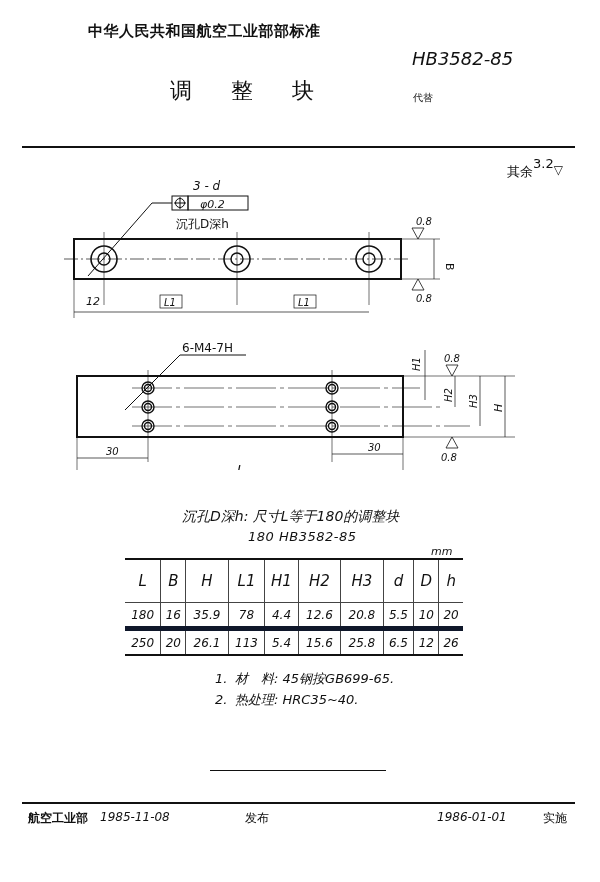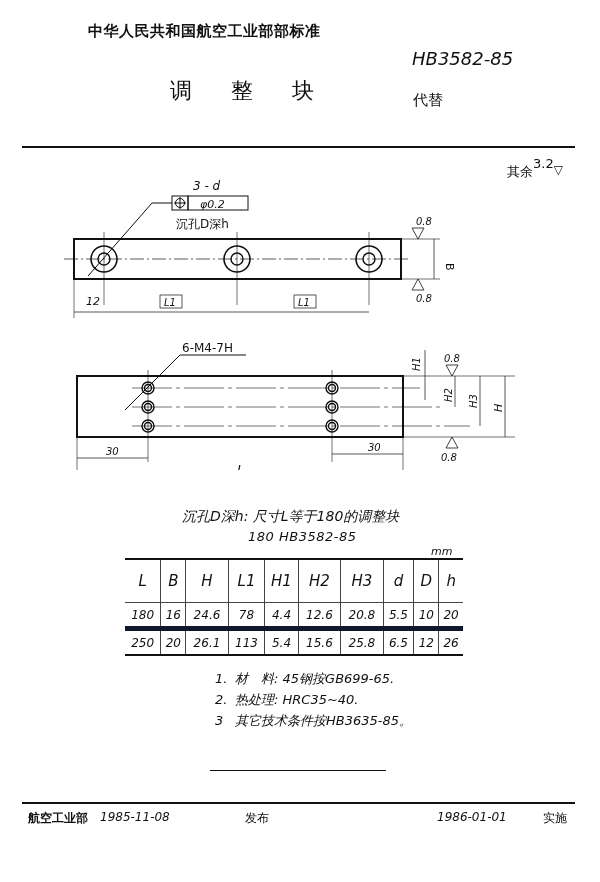--- a/index.html
+++ b/index.html
@@ -2,21 +2,21 @@
 <html><head>
 <meta charset="utf-8">
 <style>
   html, body { margin: 0; padding: 0; background: #ffffff; }
   body { width: 600px; height: 882px; position: relative; overflow: hidden;
          font-family: "DejaVu Sans", sans-serif; color: #111; }
   .abs { position: absolute; }
   .org { left: 88px; top: 22px; font-size: 15px; font-weight: bold; letter-spacing: 0.5px; text-align: right; }
   .stdno { left: 412px; top: 48px; font-size: 18px; font-style: italic; font-family: "DejaVu Sans", sans-serif; }
   .title { left: 170px; top: 76px; font-size: 22px; letter-spacing: 16px; }
-  .replace { left: 413px; top: 91px; font-size: 15px; }
+  .replace { left: 413px; top: 91px; font-size: 10px; }
   .hr-top { left: 22px; top: 146px; width: 553px; height: 2px; background: #111; }
   .roughness-rest { left: 507px; top: 163px; font-size: 13px; }
   .roughness-rest .val { font-size: 13px; position: relative; top: -8px; }
   svg.drawing { position: absolute; left: 0; top: 150px; }
   .caption { left: 182px; top: 508px; font-size: 14px; font-style: italic; }
   .caption2 { left: 248px; top: 529px; font-size: 13px; font-style: italic; letter-spacing: 0.5px; }
   .unit { left: 431px; top: 545px; font-size: 11px; font-style: italic; }
   table.spec { position: absolute; left: 125px; top: 558px; width: 338px;
                border-collapse: collapse; font-style: italic; }
   table.spec th, table.spec td { border-left: 1px solid #444; text-align: center;
@@ -167,21 +167,21 @@
     <th>H1</th>
     <th>H2</th>
     <th>H3</th>
     <th>d</th>
     <th>D</th>
     <th>h</th>
   </tr>
   <tr class="r1">
     <td>180</td>
     <td>16</td>
-    <td>24.6</td>
+    <td>35.9</td>
     <td>78</td>
     <td>4.4</td>
     <td>12.6</td>
     <td>20.8</td>
     <td>5.5</td>
     <td>10</td>
     <td>20</td>
   </tr>
   <tr>
     <td>250</td>
@@ -194,21 +194,20 @@
     <td>6.5</td>
     <td>12</td>
     <td>26</td>
   </tr>
 </tbody>
   </table>
 
 <div class="abs notes">
   <div><span class="n">1.</span><span>材　料: 45钢按GB699-65.</span></div>
   <div><span class="n">2.</span><span>热处理: HRC35~40.</span></div>
-  <div><span class="n">3</span><span>其它技术条件按HB3635-85。</span></div>
 </div>
 
 <div class="abs hr-sig"></div>
 <div class="abs hr-bot"></div>
 
 <div class="abs foot foot-issuer">航空工业部</div>
 <div class="abs foot foot-date1">1985-11-08</div>
 <div class="abs foot foot-pub">发布</div>
 <div class="abs foot foot-date2">1986-01-01</div>
 <div class="abs foot foot-impl">实施</div>

